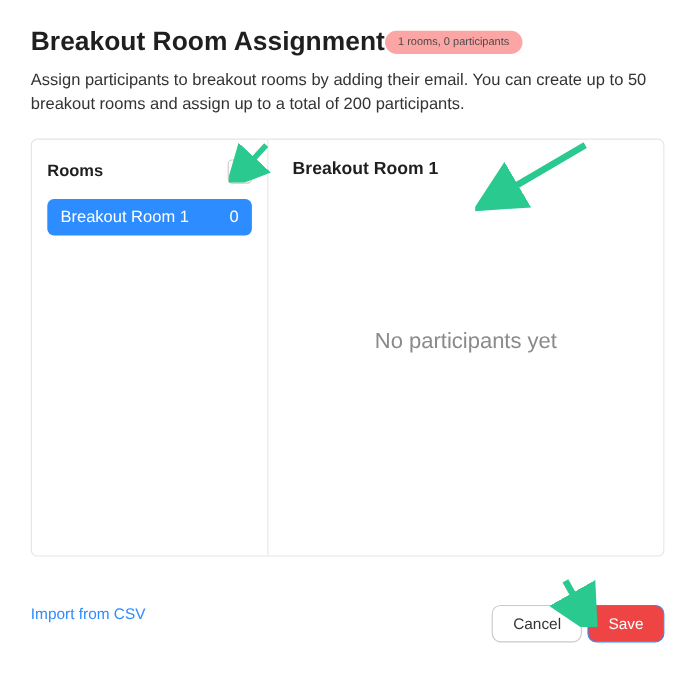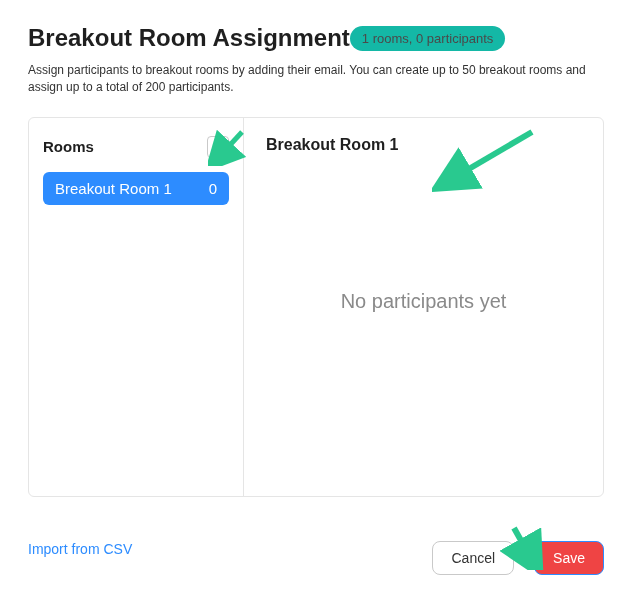--- a/index.html
+++ b/index.html
@@ -19,29 +19,29 @@
     align-items: center;
     margin-bottom: 10px;
   }
   h1 {
     font-size: 24px;
     font-weight: 700;
     margin: 0;
   }
   .badge {
     display: inline-block;
-    background: #14b8a6;
+    background: #fca5a5;
     color: #4a4a4a;
-    font-size: 13px;
+    font-size: 10px;
     padding: 5px 12px;
     border-radius: 14px;
     white-space: nowrap;
   }
   .intro {
-    font-size: 12px;
+    font-size: 15px;
     line-height: 1.45;
     color: #333;
     margin: 0 12px 20px 0;
     max-width: 560px;
   }
   .panel {
     border: 1px solid #e5e5e5;
     border-radius: 6px;
     display: flex;
     height: 380px;
@@ -123,21 +123,21 @@
     display: flex;
     align-items: flex-start;
     justify-content: space-between;
   }
   .import-link {
     color: #2D8CFF;
     font-size: 14px;
     text-decoration: none;
     cursor: pointer;
   }
-  .btns { display: flex; gap: 20px; padding-left: 44px; }
+  .btns { display: flex; gap: 5px; padding-left: 44px; }
   .btn {
     font-size: 14px;
     padding: 8px 18px;
     border-radius: 8px;
     cursor: pointer;
     border: 1px solid #c9c9c9;
     background: #fff;
     color: #333;
   }
   .btn-primary {

